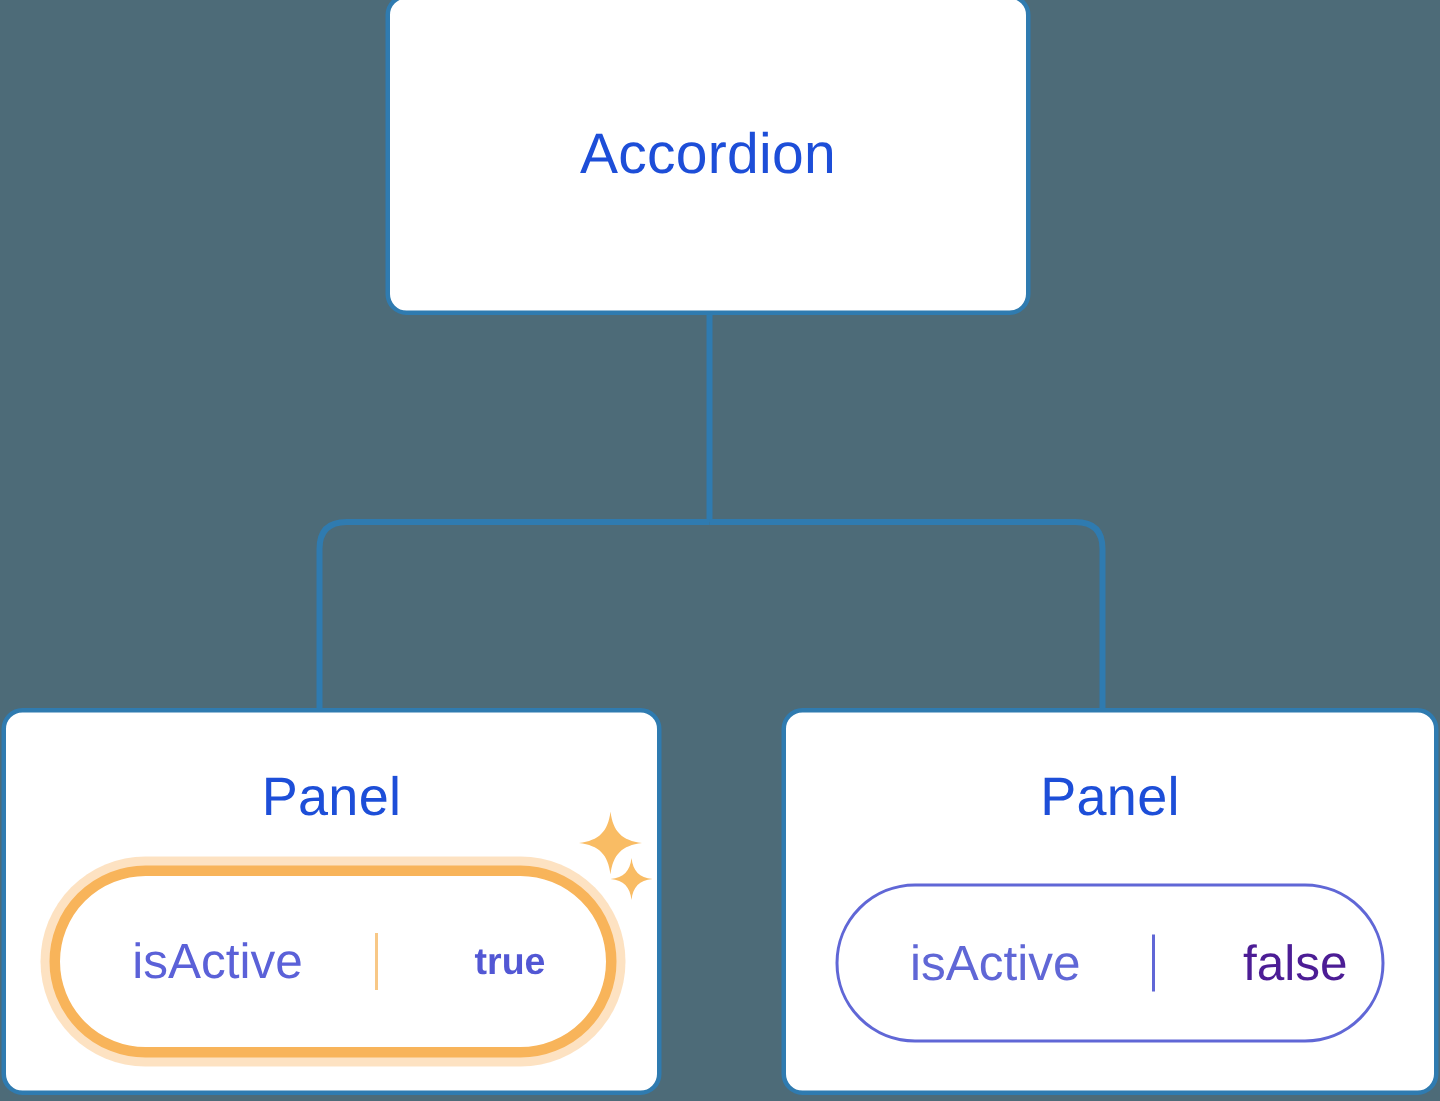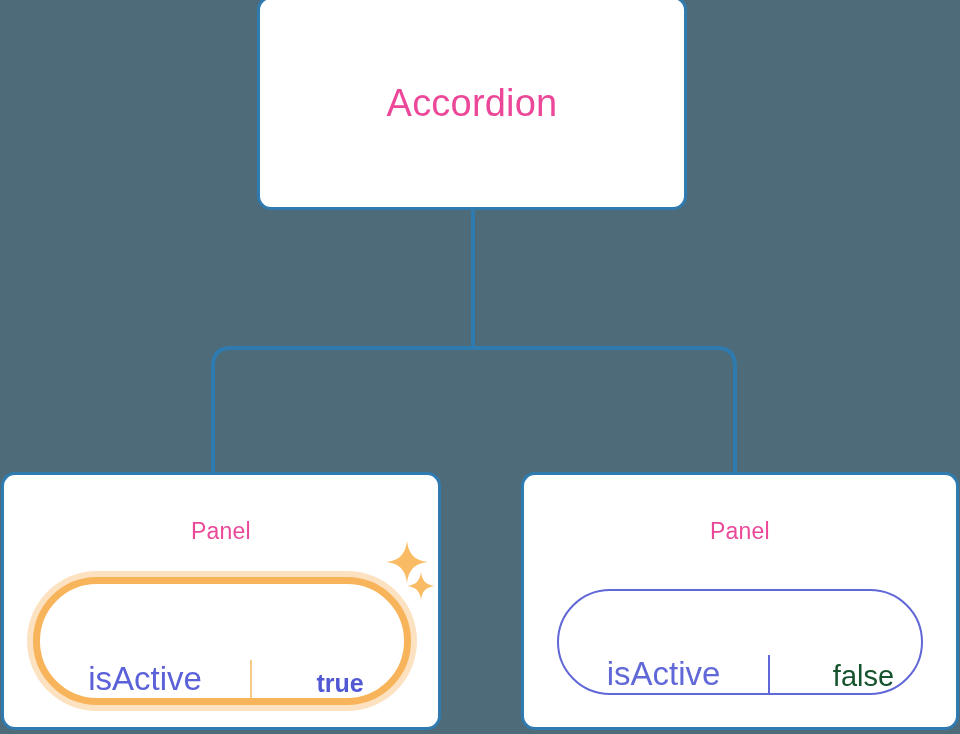--- a/index.html
+++ b/index.html
@@ -59,44 +59,44 @@
     top: 472px;
     width: 438px;
     height: 258px;
   }
 
   .node-title {
     position: absolute;
     left: 0;
     width: 100%;
     text-align: center;
-    color: #ec4899;
+    color: #1d4ed8;
     font-weight: 400;
     letter-spacing: 0.2px;
     white-space: nowrap;
   }
 
   #node-accordion .node-title {
     top: 50%;
     transform: translateY(-50%);
     font-size: 38px;
     line-height: 44px;
   }
 
   .panel-title {
     top: 38px;
-    font-size: 23px;
+    font-size: 36px;
     line-height: 36px;
   }
 
   
   .prop-pill {
     position: absolute;
     display: flex;
-    align-items: flex-end;
+    align-items: center;
     box-sizing: border-box;
     background: #ffffff;
     gap: 24px;
   }
 
   .prop-key,
   .prop-val {
     display: flex;
     align-items: center;
     justify-content: center;
@@ -143,22 +143,22 @@
   }
   #pill-right .prop-key {
     width: 211px;
     border-right: 2px solid #6067d6;
     color: #6067d6;
     font-size: 33px;
     font-weight: 400;
   }
   #pill-right .prop-val {
     flex: 1;
-    color: #14532d;
-    font-size: 29px;
+    color: #4c1d95;
+    font-size: 33px;
     font-weight: 400;
     margin-left: 12px;
   }
 
   
   .sparkle {
     position: absolute;
     pointer-events: none;
   }
   #sparkle-big  { left: 386px; top: 541px; width: 42px; height: 42px; }

